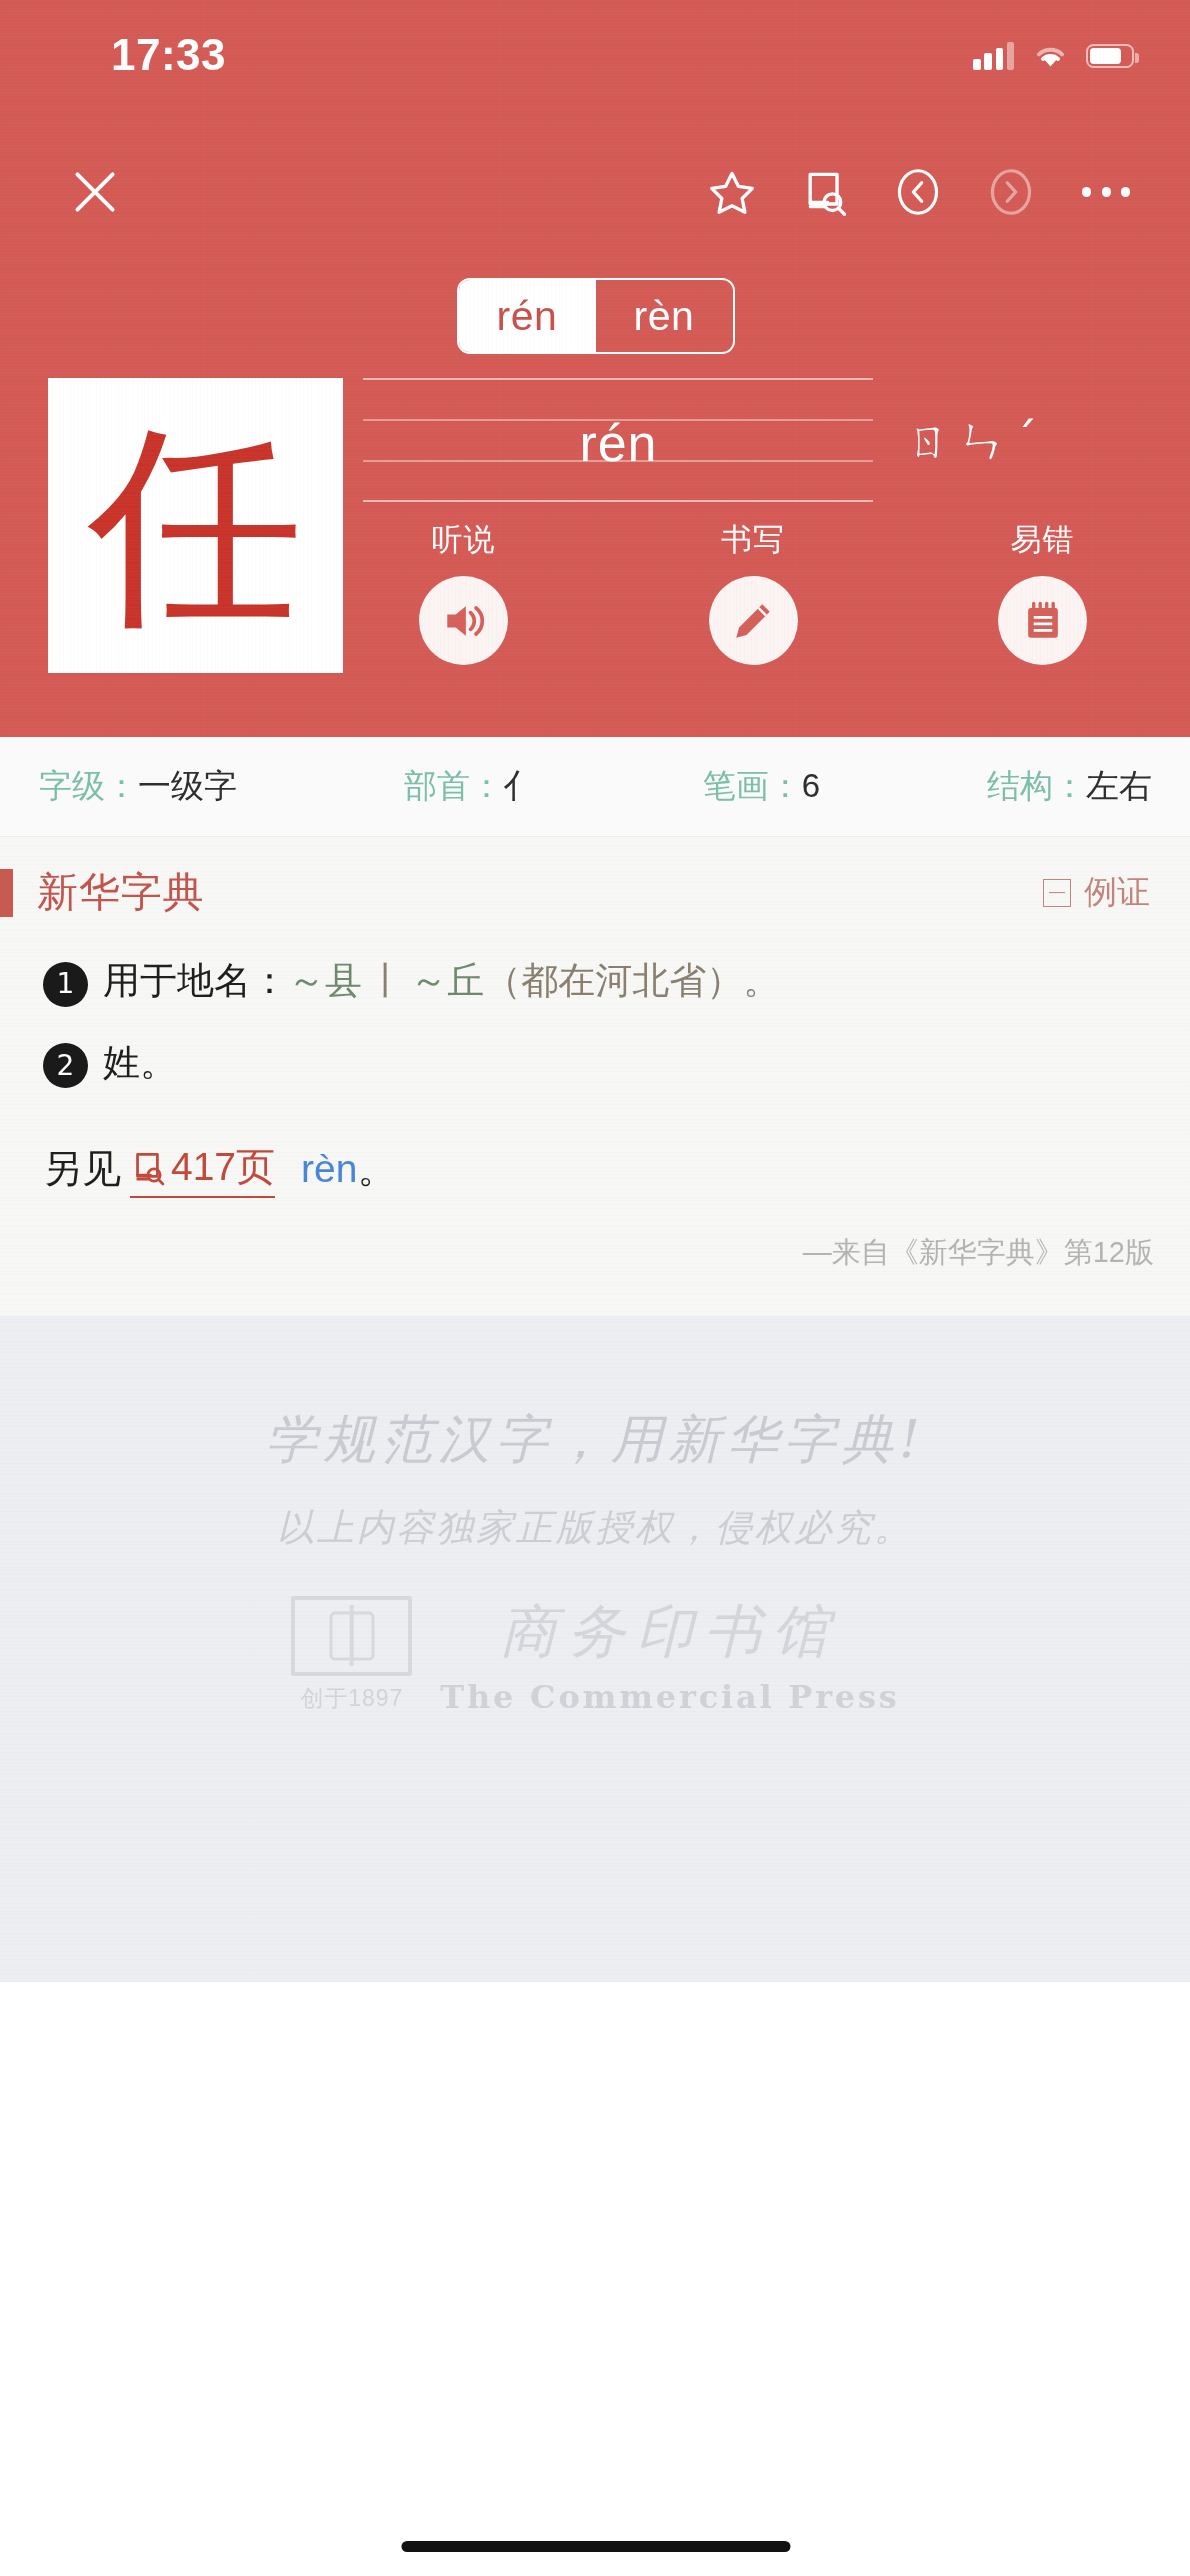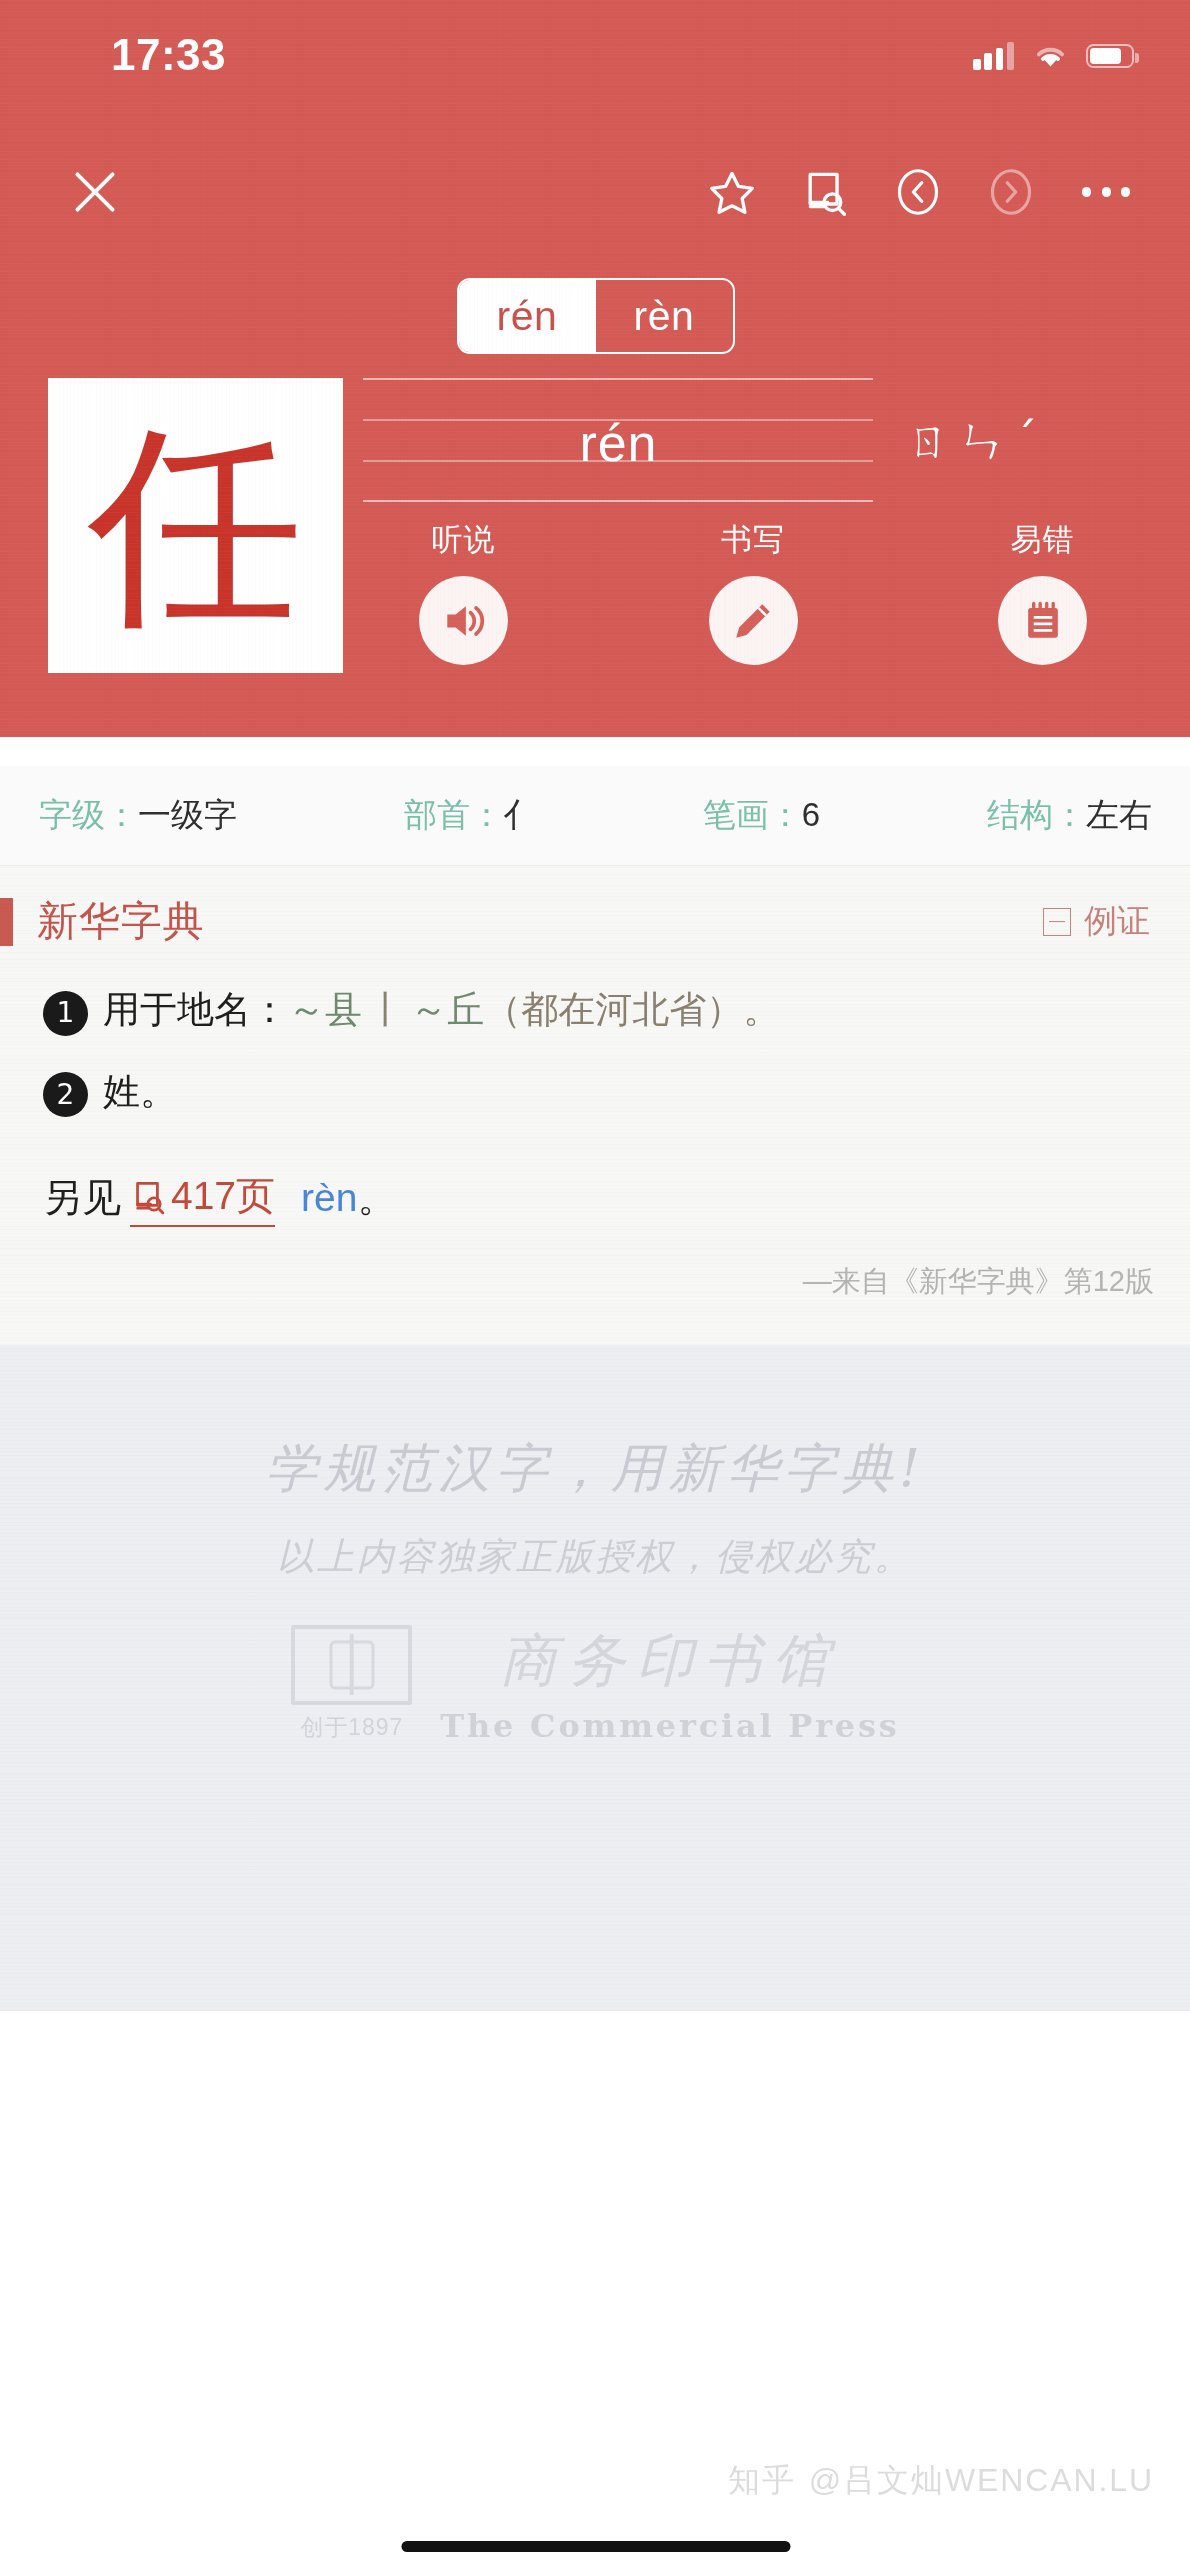--- a/index.html
+++ b/index.html
@@ -130,21 +130,20 @@
     display:flex; align-items:center; justify-content:center;
   }
 
   
   .infobar{
     position:relative;
     height:100px; background:#fafafa;
     display:flex; align-items:center; justify-content:space-between;
     padding:0 39px;
     border-bottom:0.9px solid #ececec;
-    margin-top:29px;
   }
   .infoitem{ font-size:33px; white-space:nowrap; }
   .infoitem .k{ color:#7bbfa8; }
   .infoitem .v{ color:#2f2f2f; }
 
   
   .content{
     position:relative;
     background:#f7f7f5;
     padding-bottom:9.3px;
@@ -464,21 +463,17 @@
         <div class="fp-est">创于1897</div>
       </div>
       <div class="fp-press">
         <div class="fp-cn">商务印书馆</div>
         <div class="fp-en">The Commercial Press</div>
       </div>
     </div>
   </div>
 
   <div class="bottom">
-    <div class="watermark">
-      <span>知乎</span>
-      <span>@吕文灿WENCAN.LU</span>
-    </div>
     <div class="home-indicator"></div>
   </div>
 
 </div>
 
 
 </body></html>

